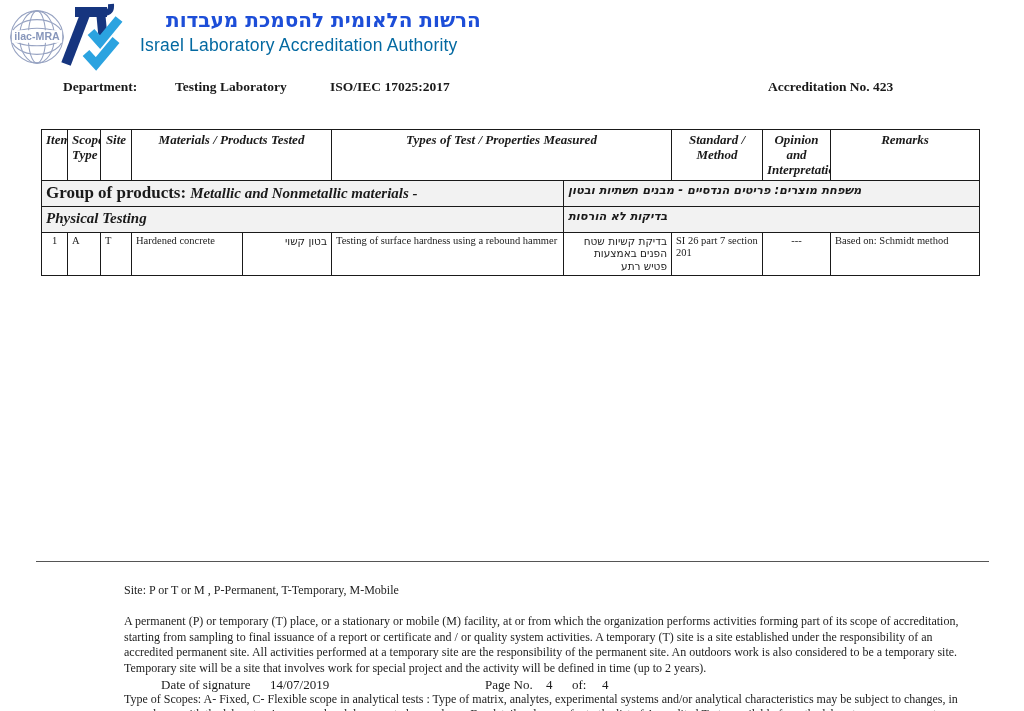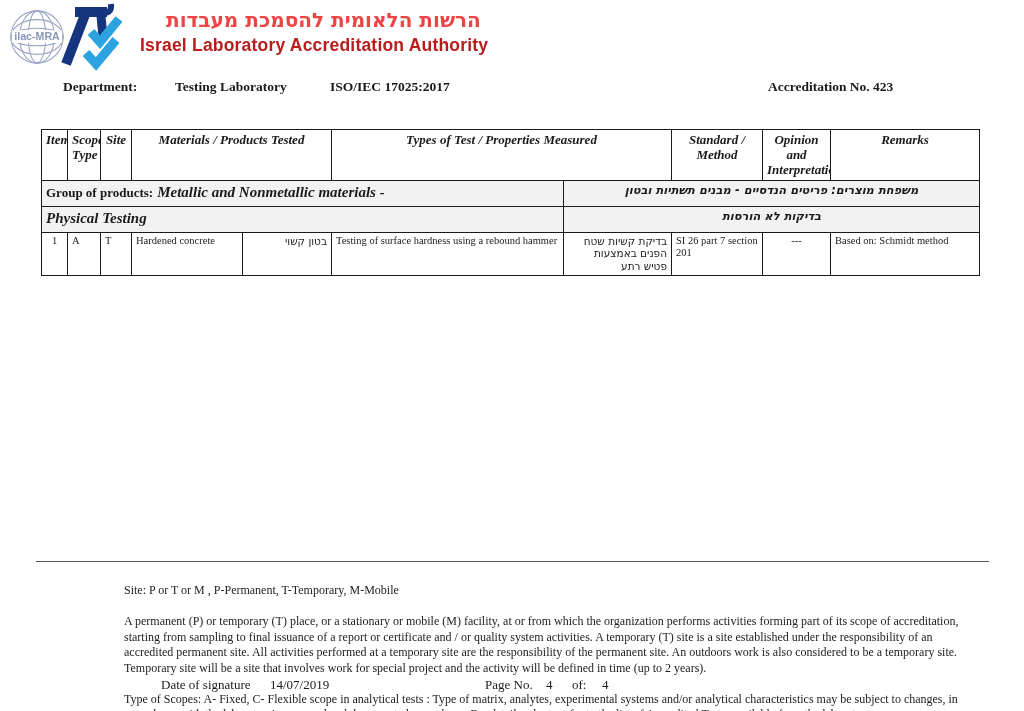--- a/index.html
+++ b/index.html
@@ -1,37 +1,37 @@
 <!DOCTYPE html>
 <html><head>
 <meta charset="utf-8">
 <style>
   html,body{margin:0;padding:0;background:#fff;}
   body{width:1024px;height:711px;position:relative;font-family:"Liberation Serif",serif;color:#1a1a1a;overflow:hidden;}
   .abs{position:absolute;}
 
   
-  .title-he{left:166px;top:8px;font-family:"DejaVu Sans",sans-serif;font-weight:bold;font-size:20px;color:#ef4444;direction:rtl;}
-  .title-en{left:140px;top:35px;font-family:"Liberation Sans",sans-serif;font-weight:bold;font-size:17.5px;color:#b91c1c;letter-spacing:.2px;}
+  .title-he{left:166px;top:8px;font-family:"DejaVu Sans",sans-serif;font-weight:bold;font-size:20px;color:#1d4ed8;direction:rtl;}
+  .title-en{left:140px;top:35px;font-family:"Liberation Sans",sans-serif;font-weight:normal;font-size:17.5px;color:#0369a1;letter-spacing:.2px;}
 
   .dept-line span{position:absolute;top:0;font-weight:bold;font-size:13.5px;white-space:nowrap;}
   .dept-line{left:0;top:79px;width:993px;height:20px;}
 
   
   table.scope{position:absolute;left:41px;top:129px;width:938px;border-collapse:collapse;table-layout:fixed;}
   table.scope th, table.scope td{border:1px solid #1a1a1a;padding:2px 4px;vertical-align:top;overflow:hidden;}
   table.scope th{font-size:13px;font-style:italic;font-weight:bold;text-align:center;padding-top:3px;line-height:1.15;}
   .r-head{height:29px;}
   .r-group{height:26px;background:#f2f2f2;}
   .r-data{height:30px;}
   .r-group td{vertical-align:middle;}
-  .g-prefix{font-weight:bold;font-size:13px;}
+  .g-prefix{font-weight:bold;font-size:17px;}
   .g-en{font-weight:bold;font-style:italic;font-size:15px;}
   .he{font-family:"DejaVu Sans",sans-serif;direction:rtl;}
-  .g-he{font-weight:bold;font-style:italic;font-size:11.5px;text-align:center;}
+  .g-he{font-weight:bold;font-style:italic;font-size:11.5px;text-align:left;}
   .r-data td{font-size:10.5px;line-height:1.2;padding-top:4px;}
   .c-center{text-align:center;}
   .c-he{font-size:9.5px;text-align:right;}
   .c-opinion{text-align:center;vertical-align:middle;}
 
   
   .rule{left:36px;top:561px;width:953px;height:0;border-top:1px solid #555;}
   .notes{left:108px;top:567px;width:884px;font-size:12px;line-height:15.4px;color:#222;}
   .notes div{margin:16px;}
 

